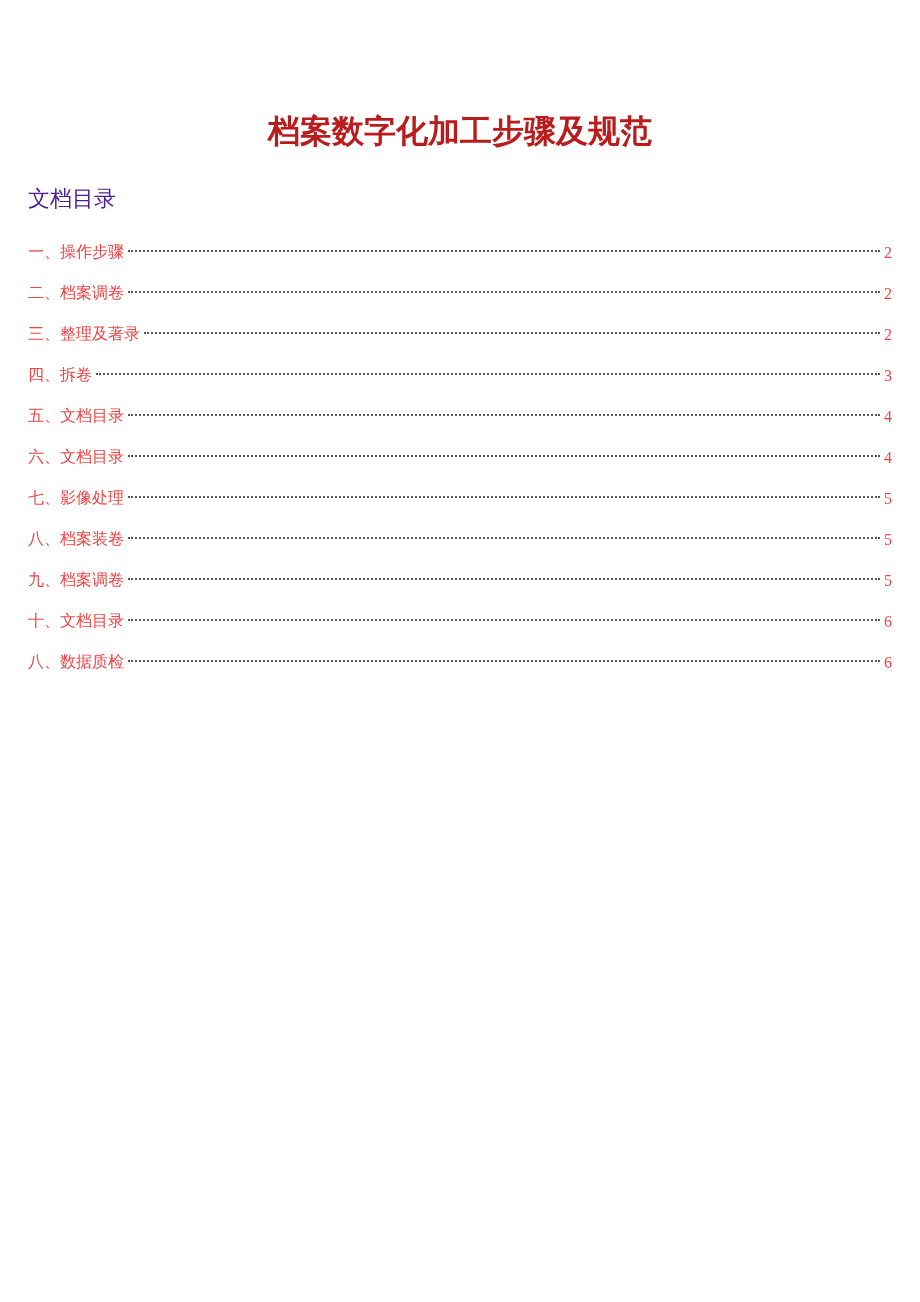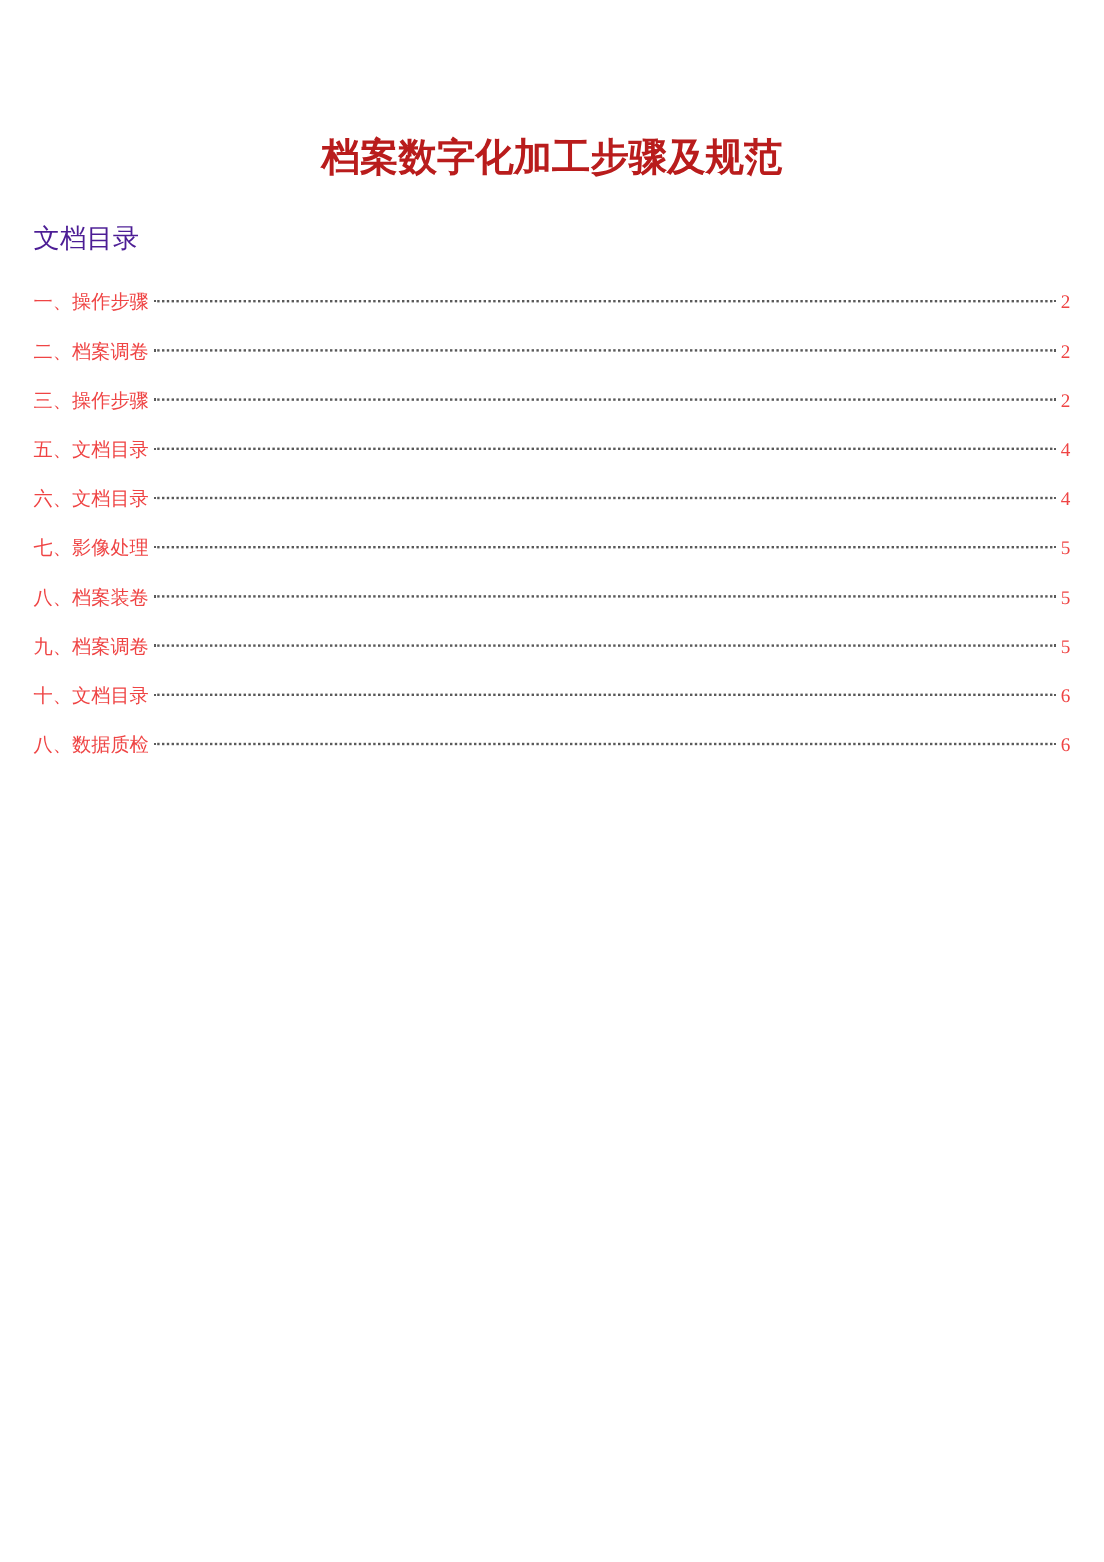--- a/index.html
+++ b/index.html
@@ -66,23 +66,28 @@
     <span class="toc-label">一、操作步骤</span>
     <span class="toc-dots"></span>
     <span class="toc-page">2</span>
   </li>
   <li class="toc-item">
     <span class="toc-label">二、档案调卷</span>
     <span class="toc-dots"></span>
     <span class="toc-page">2</span>
   </li>
   <li class="toc-item">
-    <span class="toc-label">三、操作步骤</span>
+    <span class="toc-label">三、整理及著录</span>
     <span class="toc-dots"></span>
     <span class="toc-page">2</span>
+  </li>
+  <li class="toc-item">
+    <span class="toc-label">四、拆卷</span>
+    <span class="toc-dots"></span>
+    <span class="toc-page">3</span>
   </li>
   <li class="toc-item">
     <span class="toc-label">五、文档目录</span>
     <span class="toc-dots"></span>
     <span class="toc-page">4</span>
   </li>
   <li class="toc-item">
     <span class="toc-label">六、文档目录</span>
     <span class="toc-dots"></span>
     <span class="toc-page">4</span>

